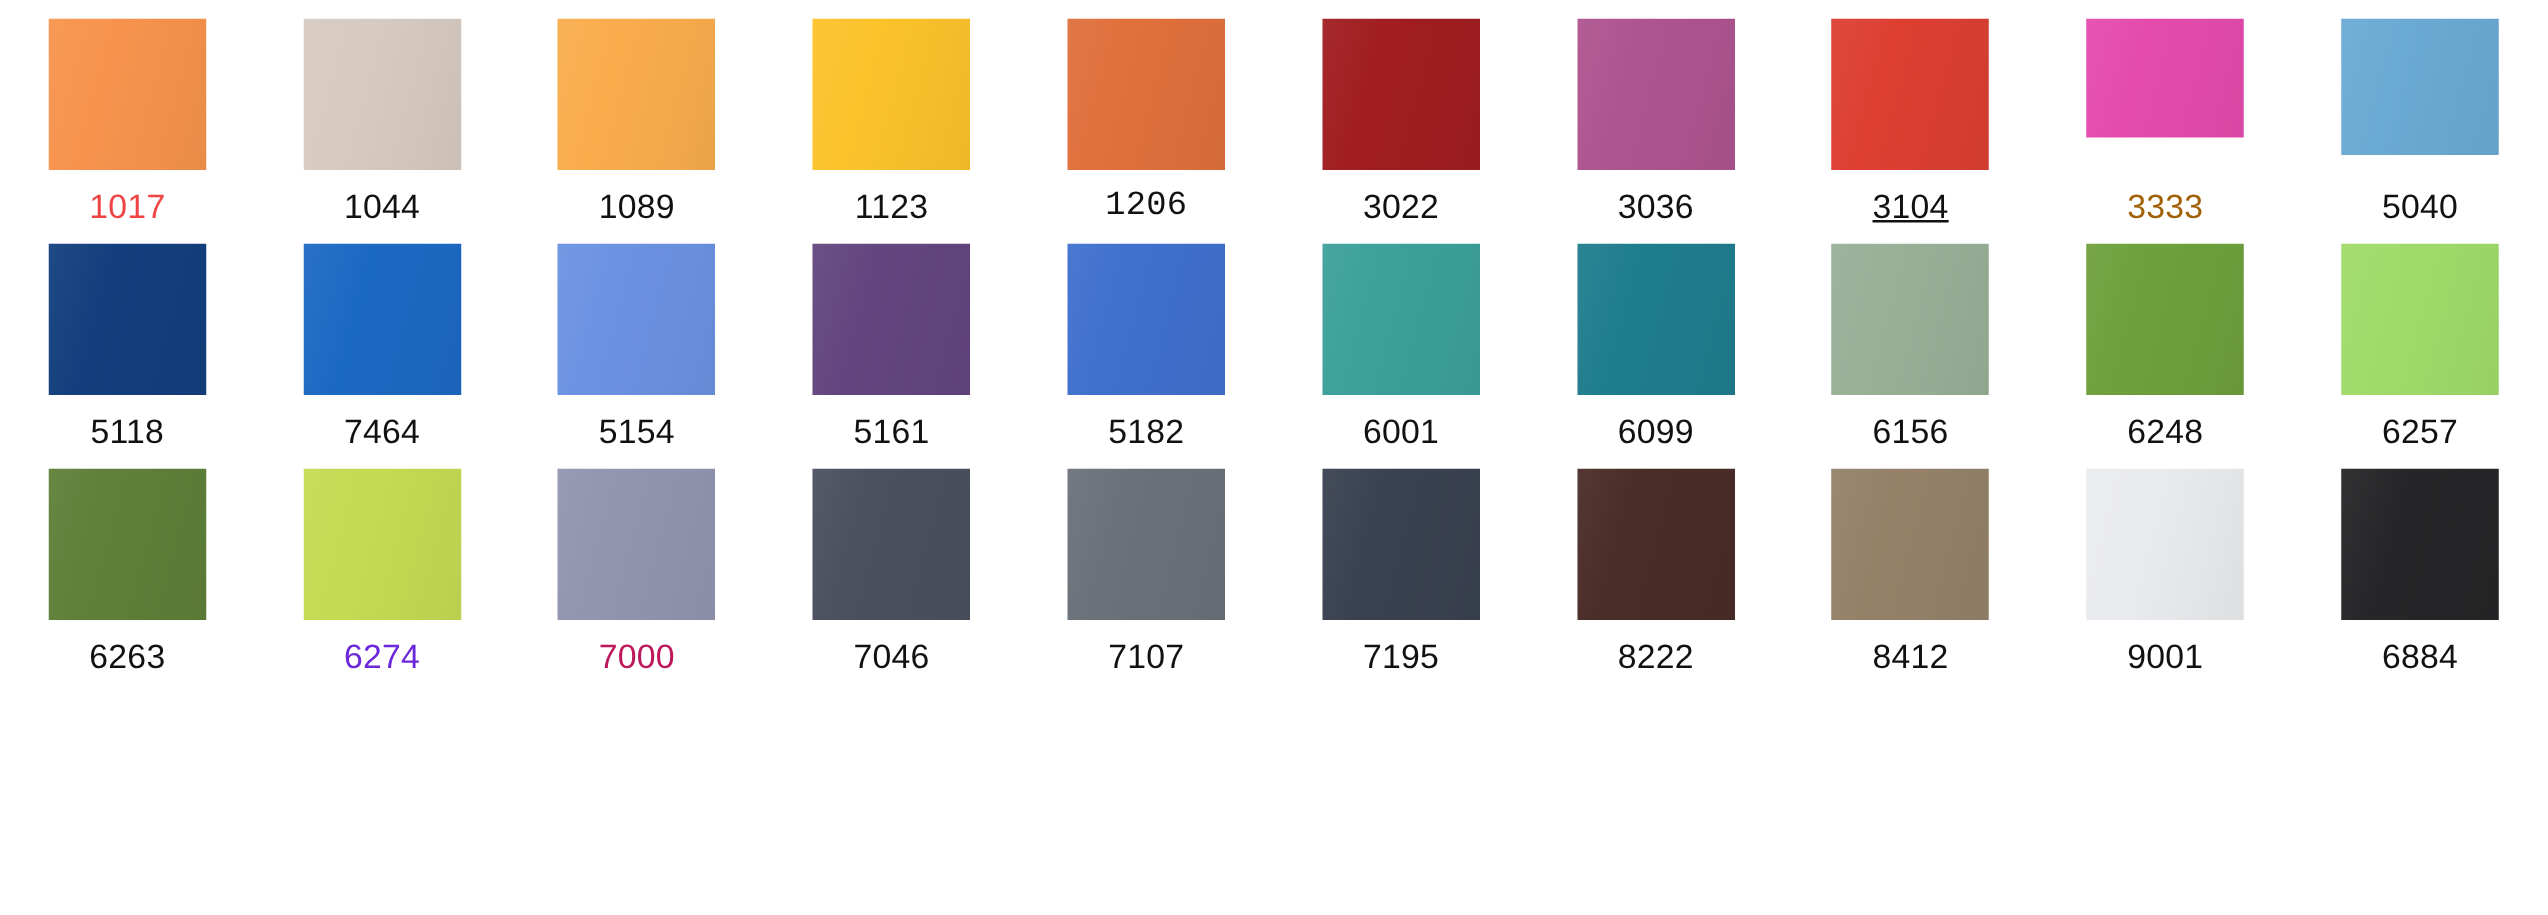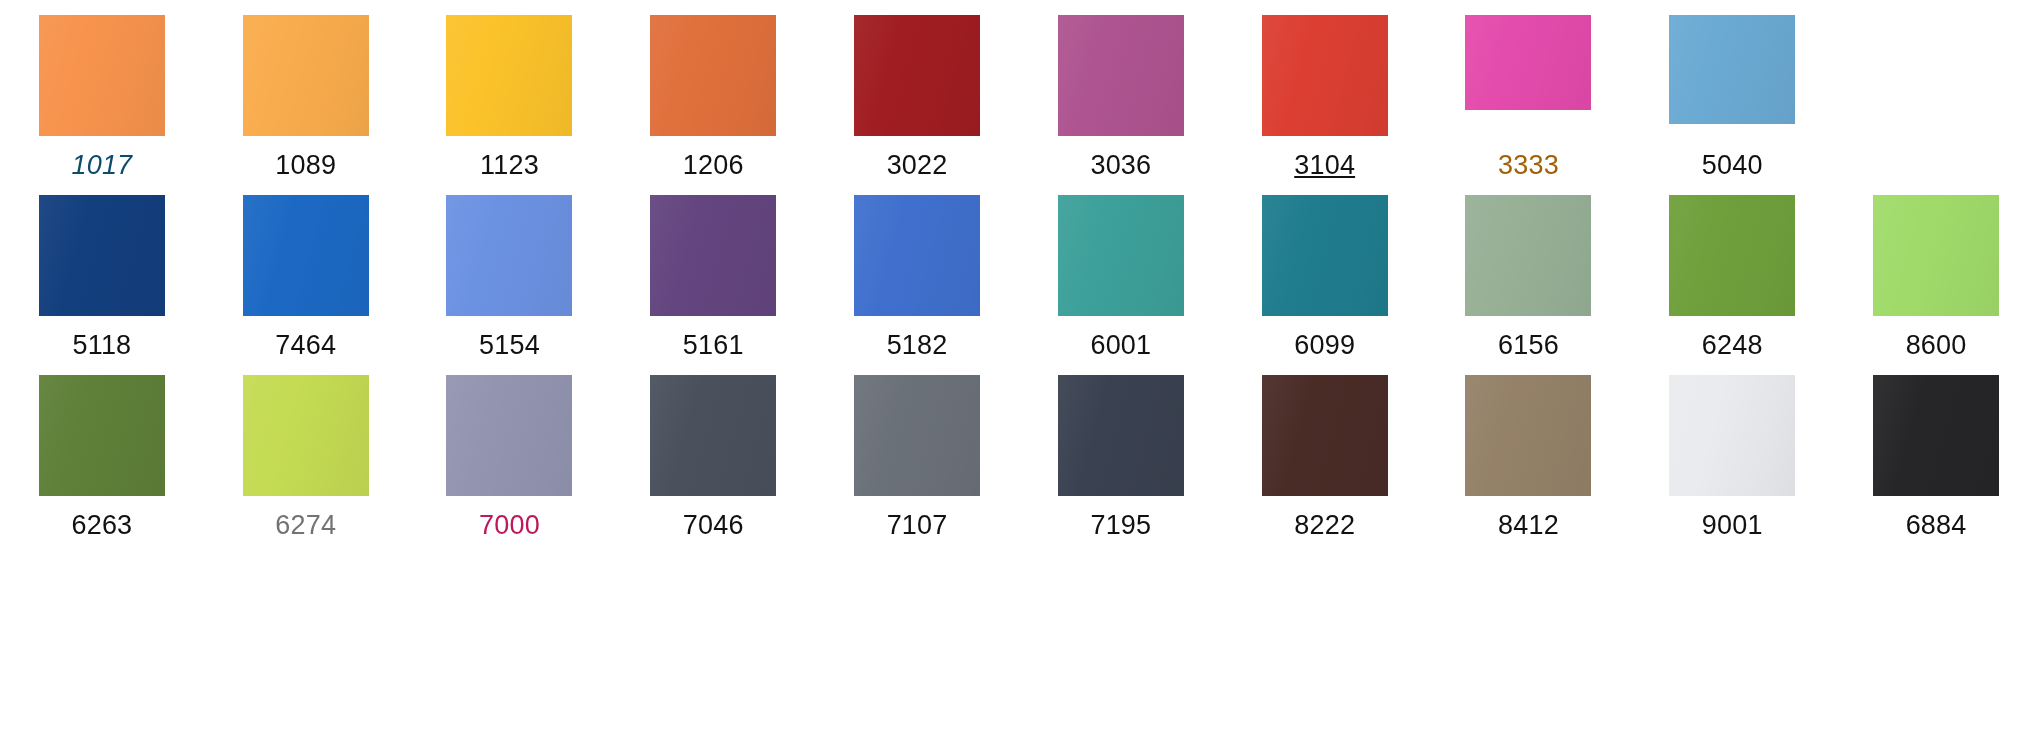--- a/index.html
+++ b/index.html
@@ -73,33 +73,37 @@
   
   #row-0 .swatch-cell .swatch-chip { margin-left: 0; }
 </style>
 </head>
 <body>
 
 <div id="swatch-sheet" style="background: rgb(255, 255, 255);">
     <div class="swatch-row" id="row-0">
       <div class="swatch-cell">
         <div class="swatch-chip" style="background-color: rgb(247, 147, 77);"></div>
-        <div class="swatch-label" style="color: #0c4a6e; font-style: italic;">1017</div>
+        <div class="swatch-label" style="color: #ef4444;">1017</div>
+      </div>
+      <div class="swatch-cell">
+        <div class="swatch-chip" style="background-color: rgb(215, 202, 192);"></div>
+        <div class="swatch-label" style="color: rgb(17, 17, 17);">1044</div>
       </div>
       <div class="swatch-cell">
         <div class="swatch-chip" style="background-color: rgb(249, 172, 76);"></div>
         <div class="swatch-label" style="color: rgb(17, 17, 17);">1089</div>
       </div>
       <div class="swatch-cell">
         <div class="swatch-chip" style="background-color: rgb(251, 194, 42);"></div>
         <div class="swatch-label" style="color: rgb(17, 17, 17);">1123</div>
       </div>
       <div class="swatch-cell">
         <div class="swatch-chip" style="background-color: rgb(224, 112, 60);"></div>
-        <div class="swatch-label" style="color: rgb(17, 17, 17);">1206</div>
+        <div class="swatch-label" style="color: rgb(17, 17, 17); font-family: Liberation Mono, monospace;">1206</div>
       </div>
       <div class="swatch-cell">
         <div class="swatch-chip" style="background-color: rgb(160, 29, 33);"></div>
         <div class="swatch-label" style="color: rgb(17, 17, 17);">3022</div>
       </div>
       <div class="swatch-cell">
         <div class="swatch-chip" style="background-color: rgb(174, 84, 144);"></div>
         <div class="swatch-label" style="color: rgb(17, 17, 17);">3036</div>
       </div>
       <div class="swatch-cell">
@@ -147,31 +151,31 @@
       <div class="swatch-cell">
         <div class="swatch-chip" style="background-color: rgb(151, 176, 150);"></div>
         <div class="swatch-label" style="color: rgb(17, 17, 17);">6156</div>
       </div>
       <div class="swatch-cell">
         <div class="swatch-chip" style="background-color: rgb(111, 160, 60);"></div>
         <div class="swatch-label" style="color: rgb(17, 17, 17);">6248</div>
       </div>
       <div class="swatch-cell">
         <div class="swatch-chip" style="background-color: rgb(160, 219, 106);"></div>
-        <div class="swatch-label" style="color: rgb(17, 17, 17);">8600</div>
+        <div class="swatch-label" style="color: rgb(17, 17, 17);">6257</div>
       </div>
     </div>
     <div class="swatch-row" id="row-2">
       <div class="swatch-cell">
         <div class="swatch-chip" style="background-color: rgb(94, 128, 56);"></div>
         <div class="swatch-label" style="color: rgb(17, 17, 17);">6263</div>
       </div>
       <div class="swatch-cell">
         <div class="swatch-chip" style="background-color: rgb(196, 219, 83);"></div>
-        <div class="swatch-label" style="color: #737373; text-align: center;">6274</div>
+        <div class="swatch-label" style="color: #6d28d9; text-align: center;">6274</div>
       </div>
       <div class="swatch-cell">
         <div class="swatch-chip" style="background-color: rgb(147, 148, 176);"></div>
         <div class="swatch-label" style="color: #be185d;">7000</div>
       </div>
       <div class="swatch-cell">
         <div class="swatch-chip" style="background-color: rgb(74, 81, 93);"></div>
         <div class="swatch-label" style="color: rgb(17, 17, 17);">7046</div>
       </div>
       <div class="swatch-cell">

